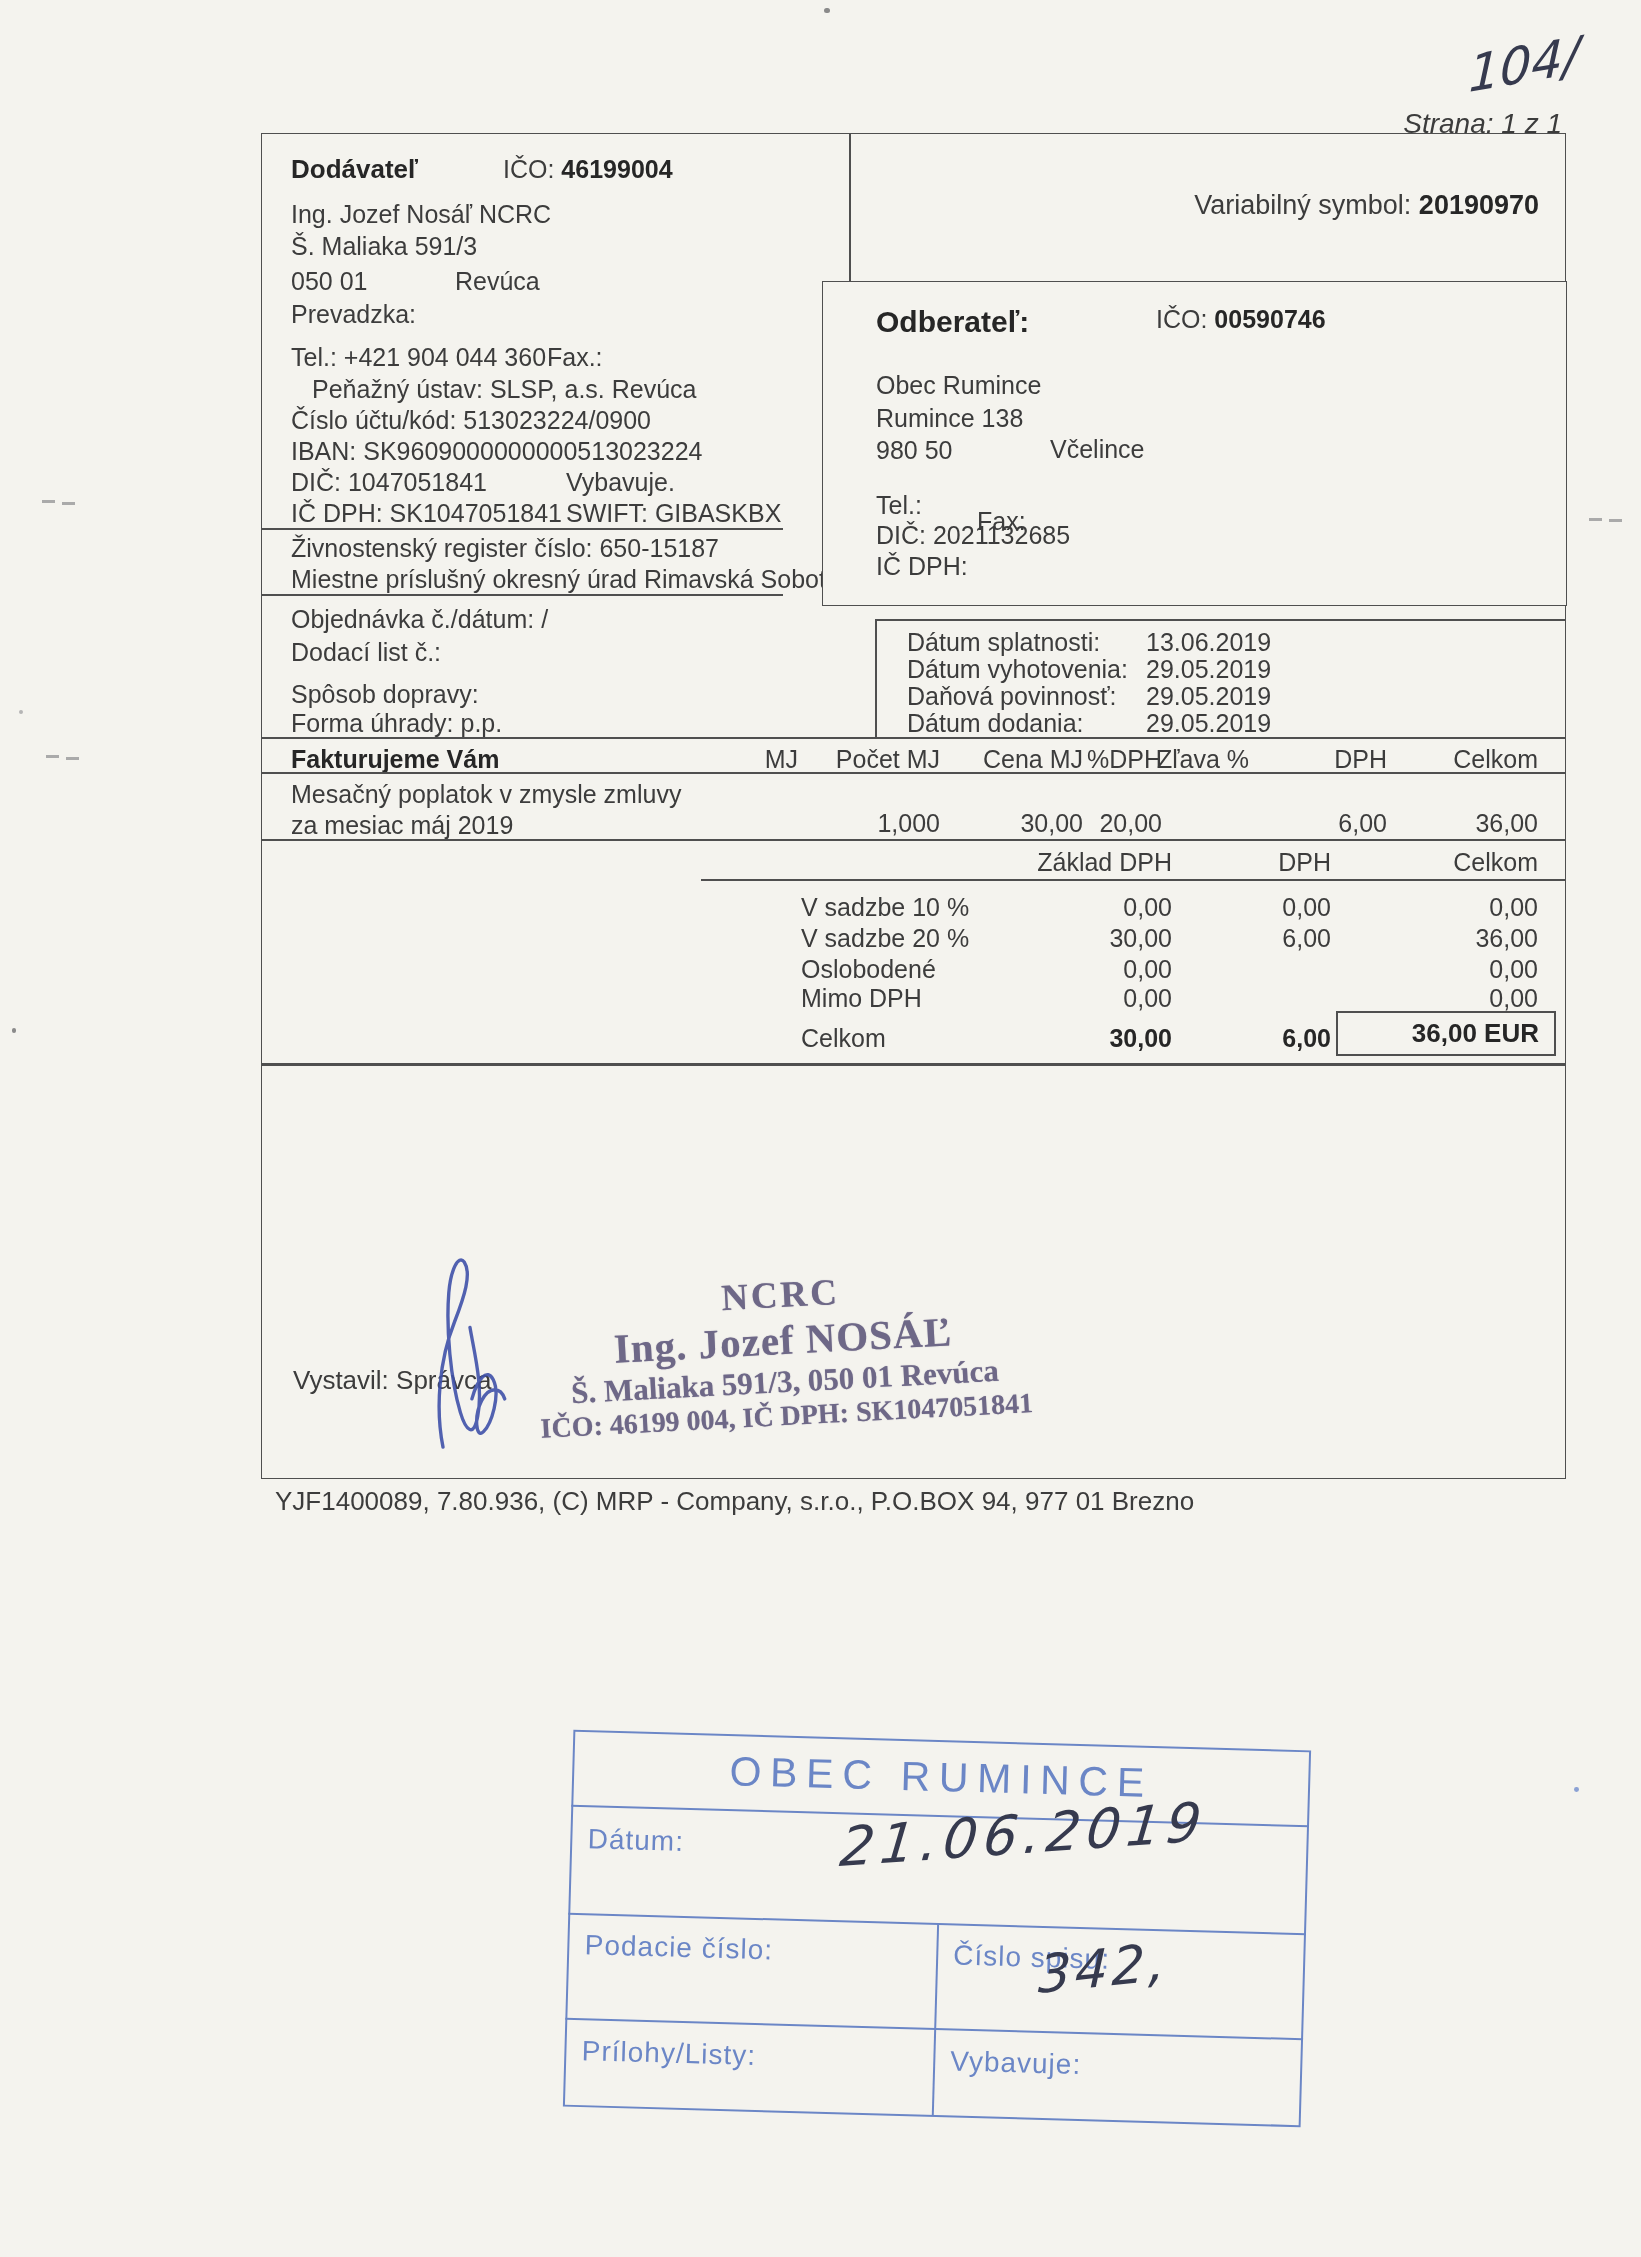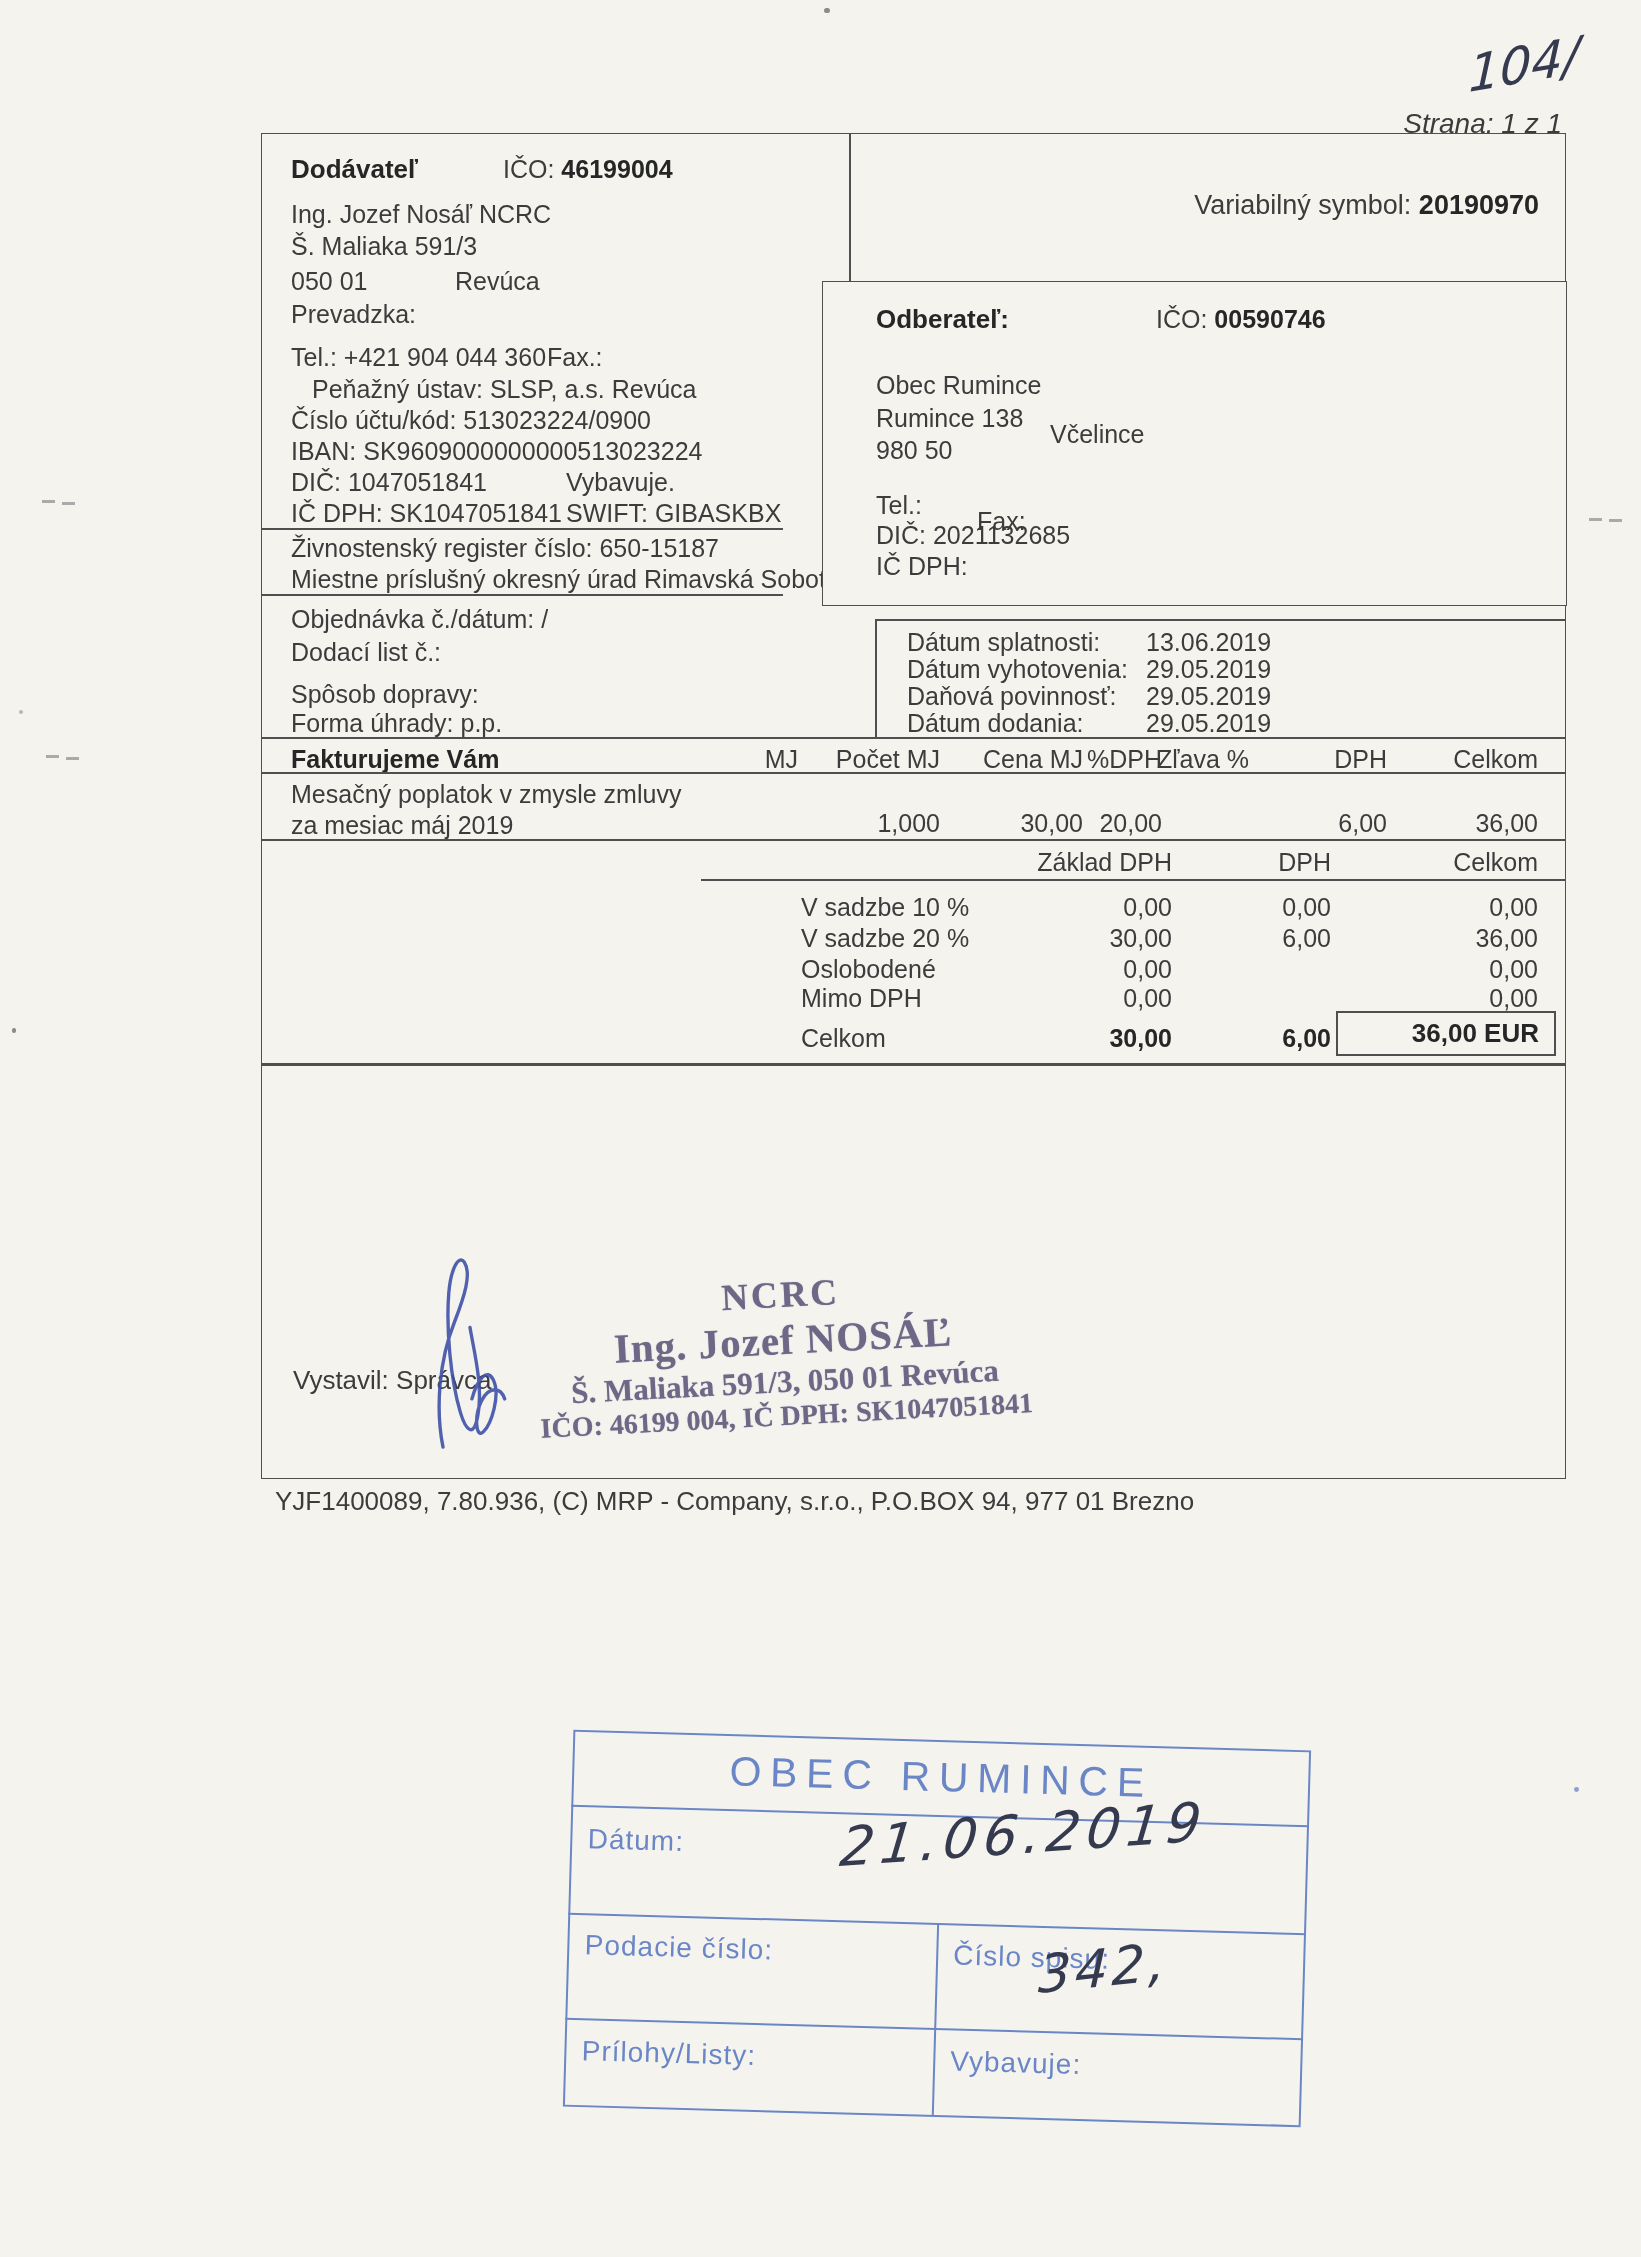--- a/index.html
+++ b/index.html
@@ -85,28 +85,28 @@
     <div class="t" style="left:29px;top:400px;">Živnostenský register číslo: 650-15187</div>
     <div class="t" style="left:29px;top:431px;">Miestne príslušný okresný úrad Rimavská Sobota</div>
     <div class="hline" style="left:0;top:460px;width:521px;"></div>
 
     <div class="t" style="left:29px;top:471px;">Objednávka č./dátum: /</div>
     <div class="t" style="left:29px;top:504px;">Dodací list č.:</div>
     <div class="t" style="left:29px;top:546px;">Spôsob dopravy:</div>
     <div class="t" style="left:29px;top:575px;">Forma úhrady: p.p.</div>
 
     <div class="box" style="left:560px;top:147px;width:743px;height:323px;border-width:1.9px;background:var(--paper,#f4f3ee);">
-      <div class="t b" style="left:53px;top:23px;font-size:26px;">Odberateľ:</div>
+      <div class="t b" style="left:53px;top:23px;font-size:30px;">Odberateľ:</div>
       <div class="t" style="left:333px;top:23px;">
         <span>IČO:</span>&nbsp;<span class="b">00590746</span>
       </div>
       <div class="t" style="left:53px;top:89px;">Obec Rumince</div>
       <div class="t" style="left:53px;top:122px;">Rumince 138</div>
       <div class="t" style="left:53px;top:154px;">980 50</div>
-      <div class="t" style="left:227px;top:138px;">Včelince</div>
+      <div class="t" style="left:227px;top:153px;">Včelince</div>
       <div class="t" style="left:53px;top:209px;">Tel.:</div>
       <div class="t" style="left:154px;top:209px;margin-top:16px;">Fax:</div>
       <div class="t" style="left:53px;top:239px;">DIČ: 2021132685</div>
       <div class="t" style="left:53px;top:270px;">IČ DPH:</div>
     </div>
 
     <div class="hline" style="left:613px;top:485px;width:690px;"></div>
     <div class="vline" style="left:613px;top:485px;height:119px;"></div>
     <div class="t" style="left:645px;top:494px;">Dátum splatnosti:</div>
     <div class="t" style="left:884px;top:494px;">13.06.2019</div>

